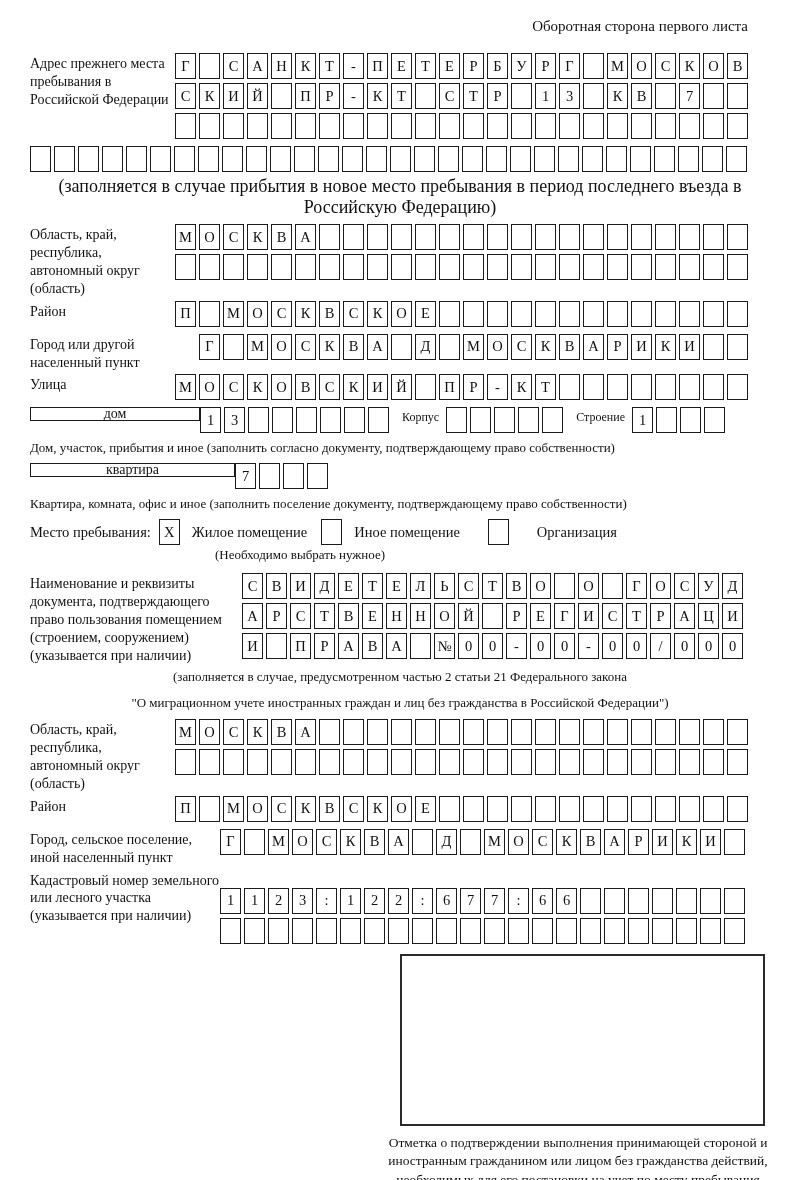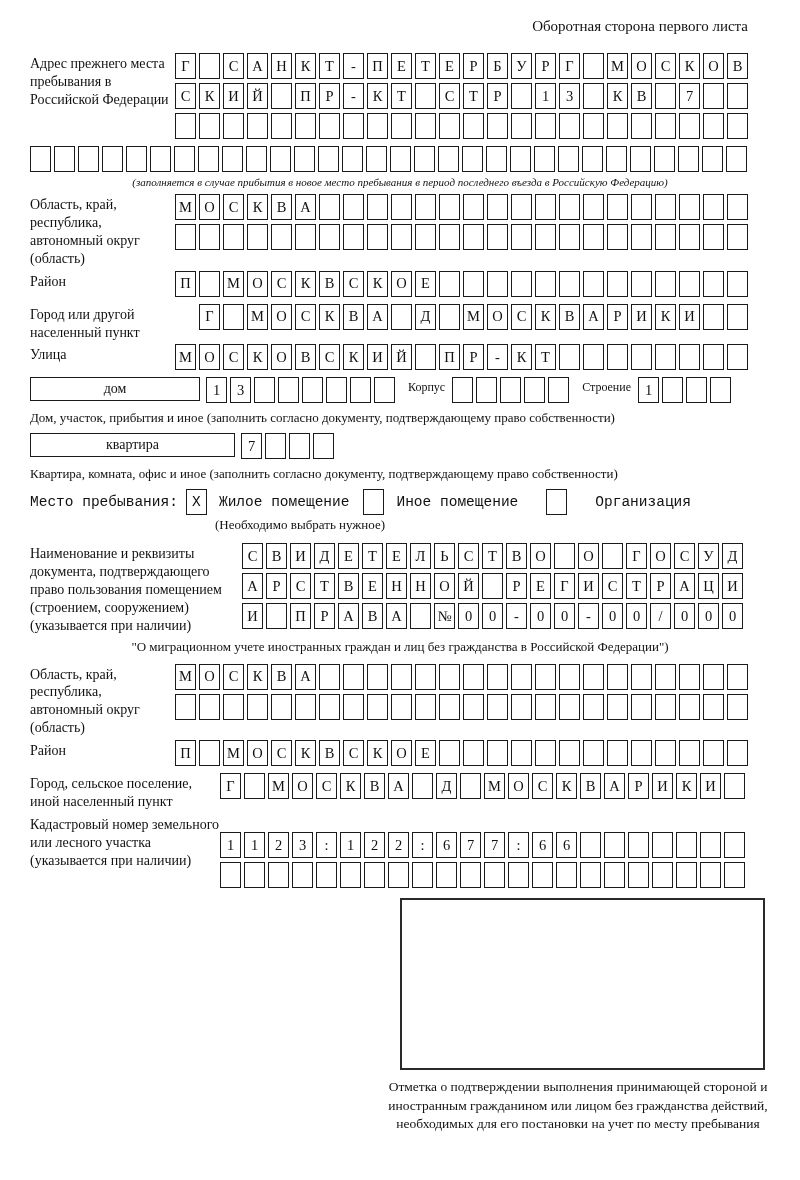--- a/index.html
+++ b/index.html
@@ -22,35 +22,35 @@
 
   .cellrow { display:flex; margin-bottom:4px; }
   .cell {
     width:21px; height:26px; box-sizing:border-box;
     border:1.5px solid #1b1b1b; margin-right:3px; background:#fff;
     display:flex; align-items:center; justify-content:center;
     font-size:14.5px; line-height:1;
   }
   .indent24 { margin-left:24px; }
 
-  .center-note { text-align:center; font-size:11px; margin:4px 0 6px 0;font-style:italic; }
+  .center-note { text-align:center; font-size:18px; margin:4px 0 6px 0; }
   .sec-title { text-align:center; font-size:15.5px; font-weight:bold; margin:8px 0 10px 0; }
 
   .widebox {
-    box-sizing:border-box; border:1.5px solid #1b1b1b; height:24px;
+    box-sizing:border-box; border:1.5px solid #1b1b1b; height:14px;
     display:flex; align-items:center; justify-content:center;
-    font-size:14px; margin-right:6px; background:#fff;
+    font-size:14px; background:#fff;
   }
   .wb-dom { width:170px; }
   .wb-kv  { width:205px; }
   .inline-lab { font-size:12px; margin:0 7px 0 10px; padding-top:3px; }
 
   .sub-note { font-size:13px; margin:1px 0 7px 0; }
 
-  .stay-row { display:flex; align-items:center; font-size:14.5px; margin:6px 0 2px 0;font-family:Liberation Mono, monospace; }
+  .stay-row { display:flex; align-items:center; font-size:14.5px; margin:6px 0 2px 0; }
   .stay-row .cell { margin:0 0 0 0; }
   .gap8 { width:8px; } .gap12 { width:12px; } .gap14 { width:14px; } .gap28 { width:28px; }
   .stay-note { font-size:13px; margin:2px 0 10px 185px; }
 
   .fact-note { text-align:center; font-size:13px; line-height:1.35; margin:0 0 8px 0; }
 
   .stamp-box {
     box-sizing:border-box; width:365px; height:172px;
     border:2px solid #2a2a2a; margin:6px 0 8px 370px; background:#fff;
   }
@@ -363,21 +363,21 @@
 
   <div class="frow">
     <div class="widebox wb-kv">квартира</div>
     <div class="cellrow">
         <span class="cell">7</span>
         <span class="cell"></span>
         <span class="cell"></span>
         <span class="cell"></span>
       </div>
   </div>
-  <div class="sub-note">Квартира, комната, офис и иное (заполнить согласно документу, подтверждающему право собственности)</div>
+  <div class="sub-note">Квартира, комната, офис и иное (заполнить поселение документу, подтверждающему право собственности)</div>
 
   <div class="stay-row">
     <span>Место пребывания:</span>
     <span class="gap8"></span>
     <span class="cell">X</span>
     <span class="gap12"></span>
     <span>Жилое помещение</span>
     <span class="gap14"></span>
     <span class="cell"></span>
     <span class="gap12"></span>
@@ -457,20 +457,21 @@
           <span class="cell">0</span>
           <span class="cell">0</span>
           <span class="cell">/</span>
           <span class="cell">0</span>
           <span class="cell">0</span>
           <span class="cell">0</span>
         </div>
     </div>
   </div>
 
+  <div class="fact-note">(заполняется в случае, предусмотренном частью 2 статьи 21 Федерального закона</div>
   <div class="fact-note">"О миграционном учете иностранных граждан и лиц без гражданства в Российской Федерации")</div>
 
   <div class="frow">
     <div class="flabel w145">Область, край, республика, автономный округ (область)</div>
     <div class="rows">
       <div class="cellrow">
           <span class="cell">М</span>
           <span class="cell">О</span>
           <span class="cell">С</span>
           <span class="cell">К</span>

